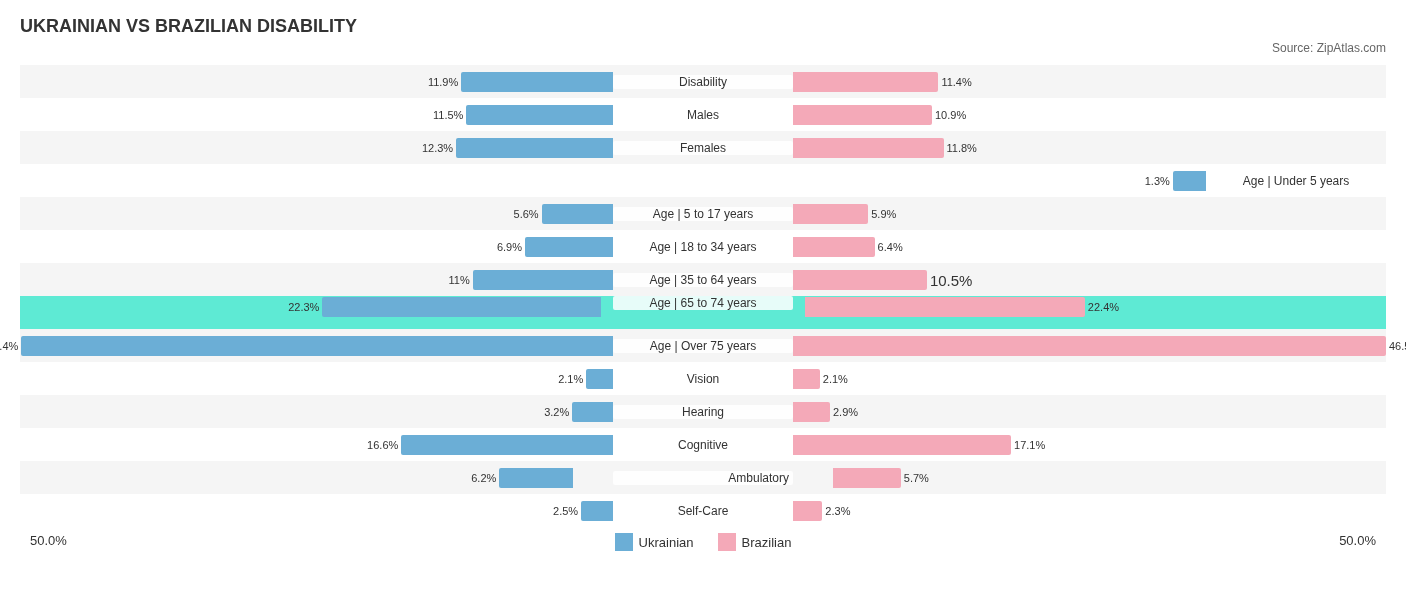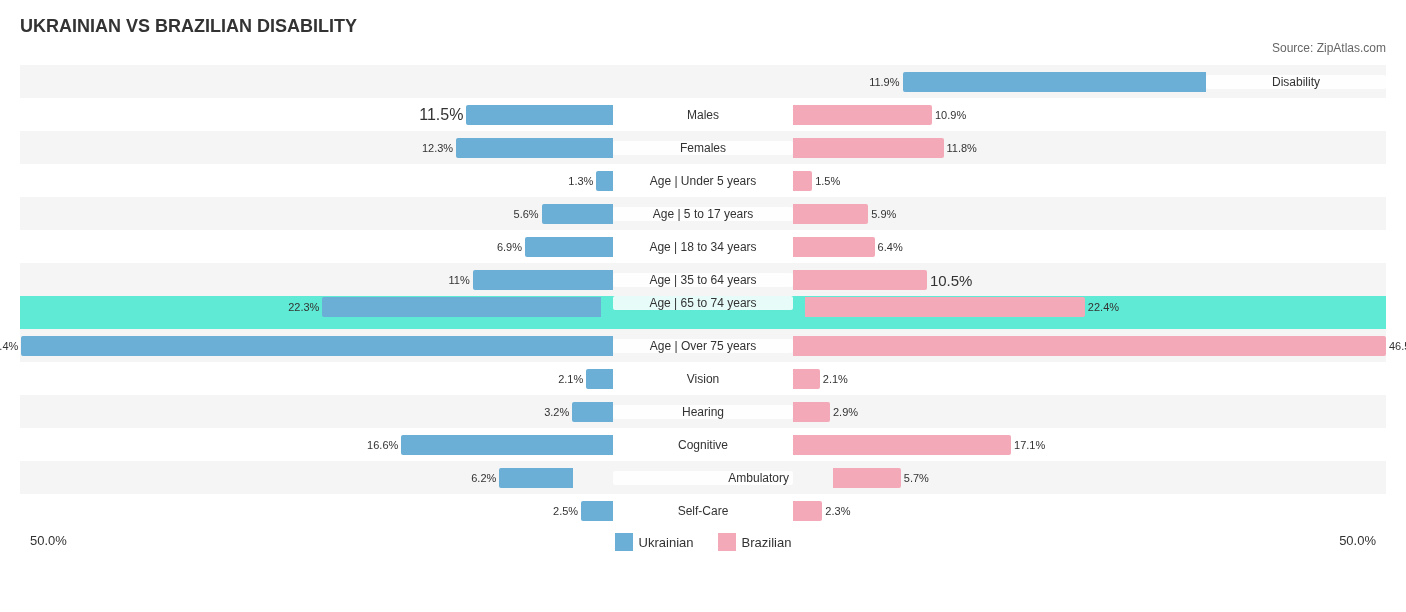--- a/index.html
+++ b/index.html
@@ -70,25 +70,30 @@
 
 <div class="chart-area">
   <div class="chart-body" id="chart-body">
       <div style="display: flex; align-items: center; height: 33px; background: rgb(245, 245, 245); position: relative;">
     <div style="flex:1; display:flex; justify-content:flex-end; align-items:center; position:relative; height:22px;">
       <div style="position:relative; width:25.59%; height:20px; background:#6baed6; border-radius:2px 0 0 2px;">
         <span style="position:absolute; right:calc(100% + 3px); font-size:11px; color:#333; white-space:nowrap; top:50%; transform:translateY(-50%);">11.9%</span>
       </div>
     </div>
     <div style="width:180px; text-align:center; font-size:12px; color:#333; z-index:10; white-space:nowrap; flex-shrink:0; background:rgba(255,255,255,0.85); border-radius:2px; padding:0 4px;">Disability</div>
+    <div style="flex:1; display:flex; justify-content:flex-start; align-items:center; position:relative; height:22px;">
+      <div style="position:relative; width:24.52%; height:20px; background:#f4a9b8; border-radius:0 2px 2px 0;">
+        <span style="position:absolute; left:calc(100% + 3px); font-size:11px; color:#333; white-space:nowrap; top:50%; transform:translateY(-50%);">11.4%</span>
+      </div>
+    </div>
   </div>
       <div style="display: flex; align-items: center; height: 33px; background: rgb(255, 255, 255); position: relative;">
     <div style="flex:1; display:flex; justify-content:flex-end; align-items:center; position:relative; height:22px;">
       <div style="position:relative; width:24.73%; height:20px; background:#6baed6; border-radius:2px 0 0 2px;">
-        <span style="position:absolute; right:calc(100% + 3px); font-size:16px; color:#333; white-space:nowrap; top:50%; transform:translateY(-50%);">11.5%</span>
+        <span style="position:absolute; right:calc(100% + 3px); font-size:11px; color:#333; white-space:nowrap; top:50%; transform:translateY(-50%);">11.5%</span>
       </div>
     </div>
     <div style="width:180px; text-align:center; font-size:12px; color:#333; z-index:10; white-space:nowrap; flex-shrink:0; background:rgba(255,255,255,0.85); border-radius:2px; padding:0 4px;">Males</div>
     <div style="flex:1; display:flex; justify-content:flex-start; align-items:center; position:relative; height:22px;">
       <div style="position:relative; width:23.44%; height:20px; background:#f4a9b8; border-radius:0 2px 2px 0;">
         <span style="position:absolute; left:calc(100% + 3px); font-size:11px; color:#333; white-space:nowrap; top:50%; transform:translateY(-50%);">10.9%</span>
       </div>
     </div>
   </div>
       <div style="display: flex; align-items: center; height: 33px; background: rgb(245, 245, 245); position: relative;">
@@ -104,25 +109,20 @@
       </div>
     </div>
   </div>
       <div style="display: flex; align-items: center; height: 33px; background: rgb(255, 255, 255); position: relative;">
     <div style="flex:1; display:flex; justify-content:flex-end; align-items:center; position:relative; height:22px;">
       <div style="position:relative; width:2.80%; height:20px; background:#6baed6; border-radius:2px 0 0 2px;">
         <span style="position:absolute; right:calc(100% + 3px); font-size:11px; color:#333; white-space:nowrap; top:50%; transform:translateY(-50%);">1.3%</span>
       </div>
     </div>
     <div style="width:180px; text-align:center; font-size:12px; color:#333; z-index:10; white-space:nowrap; flex-shrink:0; background:rgba(255,255,255,0.85); border-radius:2px; padding:0 4px;">Age | Under 5 years</div>
-    <div style="flex:1; display:flex; justify-content:flex-start; align-items:center; position:relative; height:22px;">
-      <div style="position:relative; width:3.23%; height:20px; background:#f4a9b8; border-radius:0 2px 2px 0;">
-        <span style="position:absolute; left:calc(100% + 3px); font-size:11px; color:#333; white-space:nowrap; top:50%; transform:translateY(-50%);">1.5%</span>
-      </div>
-    </div>
   </div>
       <div style="display: flex; align-items: center; height: 33px; background: rgb(245, 245, 245); position: relative;">
     <div style="flex:1; display:flex; justify-content:flex-end; align-items:center; position:relative; height:22px;">
       <div style="position:relative; width:12.04%; height:20px; background:#6baed6; border-radius:2px 0 0 2px;">
         <span style="position:absolute; right:calc(100% + 3px); font-size:11px; color:#333; white-space:nowrap; top:50%; transform:translateY(-50%);">5.6%</span>
       </div>
     </div>
     <div style="width:180px; text-align:center; font-size:12px; color:#333; z-index:10; white-space:nowrap; flex-shrink:0; background:rgba(255,255,255,0.85); border-radius:2px; padding:0 4px;">Age | 5 to 17 years</div>
     <div style="flex:1; display:flex; justify-content:flex-start; align-items:center; position:relative; height:22px;">
       <div style="position:relative; width:12.69%; height:20px; background:#f4a9b8; border-radius:0 2px 2px 0;">

